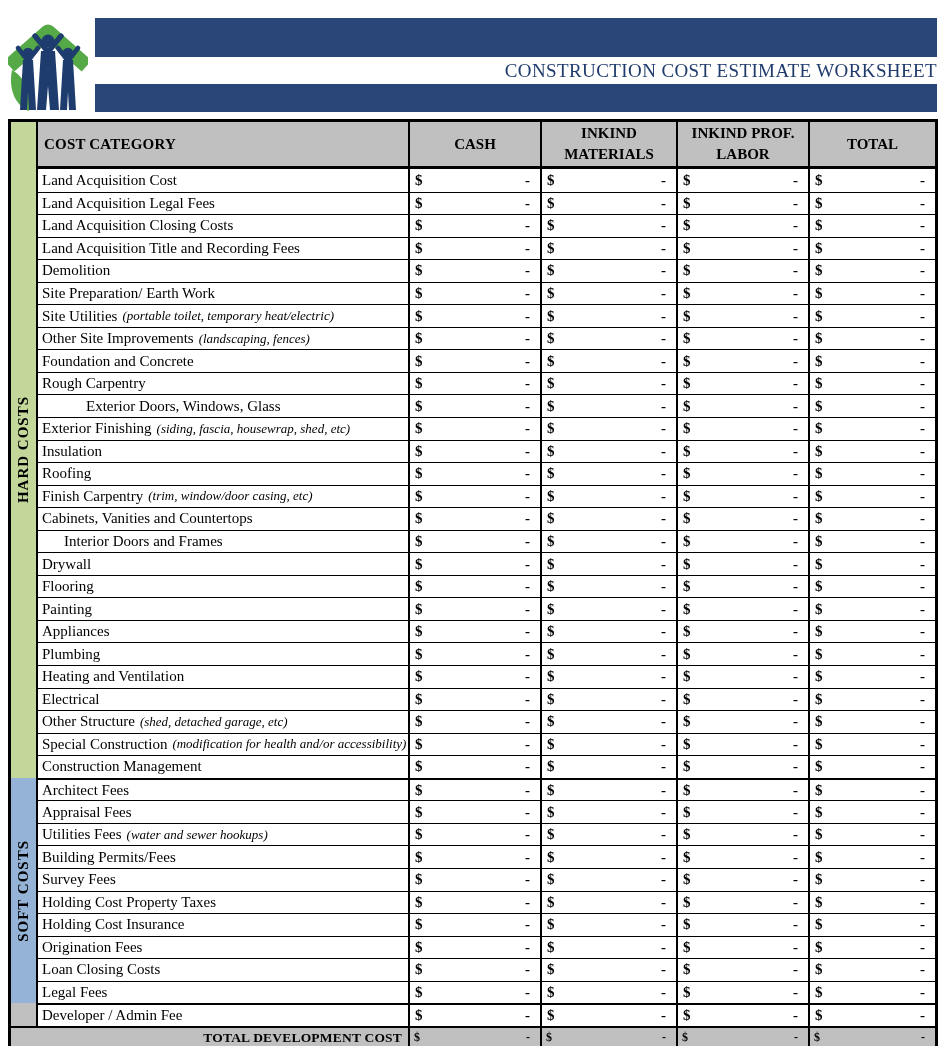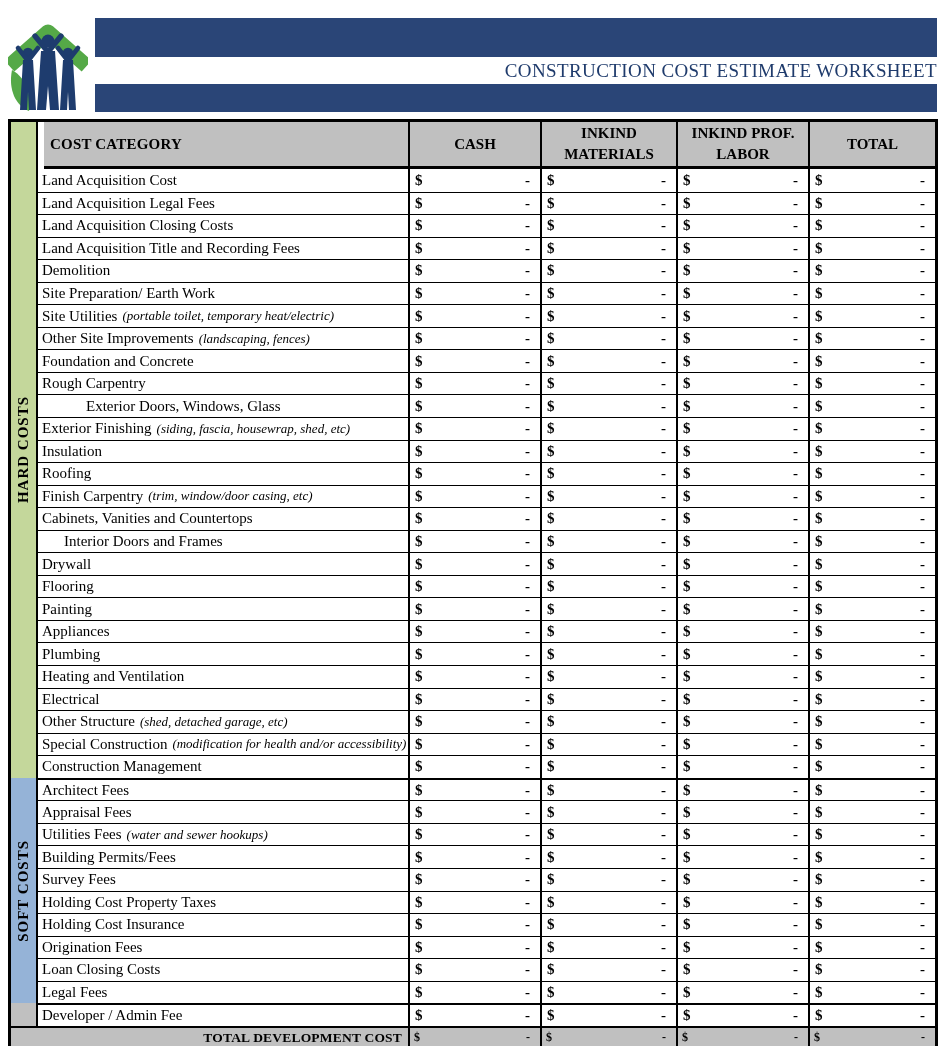--- a/index.html
+++ b/index.html
@@ -67,21 +67,21 @@
       </svg>
     </div>
     <div class="bar-top"></div>
     <div class="title-band">
       <h1 class="page-title">CONSTRUCTION COST ESTIMATE WORKSHEET</h1>
     </div>
     <div class="bar-bottom"></div>
   </header>
 
   <div class="grid" id="grid">
-      <div class="cell head head-cat" style="grid-area: 1 / 2; margin-left: 6px;">COST CATEGORY</div>
+      <div class="cell head head-cat" style="grid-area: 1 / 2;">COST CATEGORY</div>
       <div class="cell head head-money" style="grid-area: 1 / 3;">CASH</div>
       <div class="cell head head-money" style="grid-area: 1 / 4;">INKIND MATERIALS</div>
       <div class="cell head head-money" style="grid-area: 1 / 5;">INKIND PROF. LABOR</div>
       <div class="cell head head-money" style="grid-area: 1 / 6;">TOTAL</div>
       <div class="cell cat" style="grid-area: 2 / 2;">
         <span class="cat-name">Land Acquisition Cost</span>
       </div>
       <div class="cell money" style="grid-area: 2 / 3;">
         <span class="sym">$</span>
         <span class="dash">-</span>

